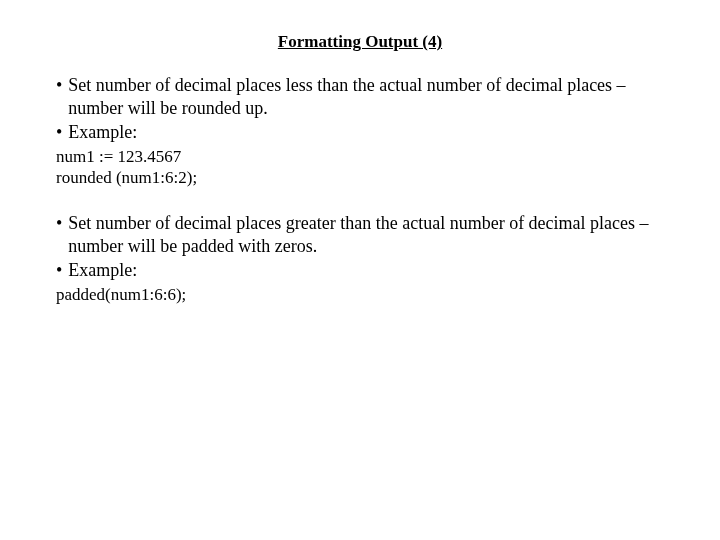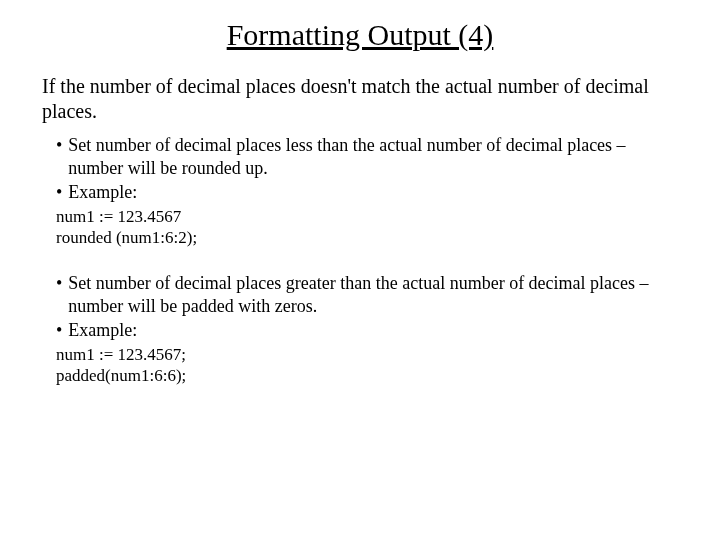--- a/index.html
+++ b/index.html
@@ -13,24 +13,24 @@
     position: relative;
   }
   .slide {
     width: 720px;
     height: 540px;
     position: relative;
     box-sizing: border-box;
   }
   .title {
     text-align: center;
-    font-size: 30px;
-    font-weight: normal;
+    font-size: 17px;
+    font-weight: bold;
     text-decoration: underline;
-    margin-top: 18px;
+    margin-top: 32px;
     margin-bottom: 22px;
   }
   .intro {
     font-size: 20px;
     line-height: 1.25;
     margin: 0 42px 10px 42px;
   }
   .bullets {
     margin: 0 42px 0 56px;
   }
@@ -56,21 +56,20 @@
     height: 22px;
   }
 </style>
 </head>
 <body>
 
 <div class="slide">
 
   <div class="title">Formatting Output (4)</div>
 
-  <div class="intro">If the number of decimal places doesn't match the actual number of decimal places.</div>
 
   <div class="bullets">
     <div class="bullet">
       <span class="dot">•</span>
       <span class="txt">Set number of decimal places less than the actual number of decimal places – number will be rounded up.</span>
     </div>
     <div class="bullet">
       <span class="dot">•</span>
       <span class="txt">Example:</span>
     </div>
@@ -83,16 +82,15 @@
   <div class="bullets">
     <div class="bullet">
       <span class="dot">•</span>
       <span class="txt">Set number of decimal places greater than the actual number of decimal places – number will be padded with zeros.</span>
     </div>
     <div class="bullet">
       <span class="dot">•</span>
       <span class="txt">Example:</span>
     </div>
   </div>
-  <div class="code">num1 := 123.4567;</div>
   <div class="code">padded(num1:6:6);</div>
 
 </div>
 
 </body></html>

